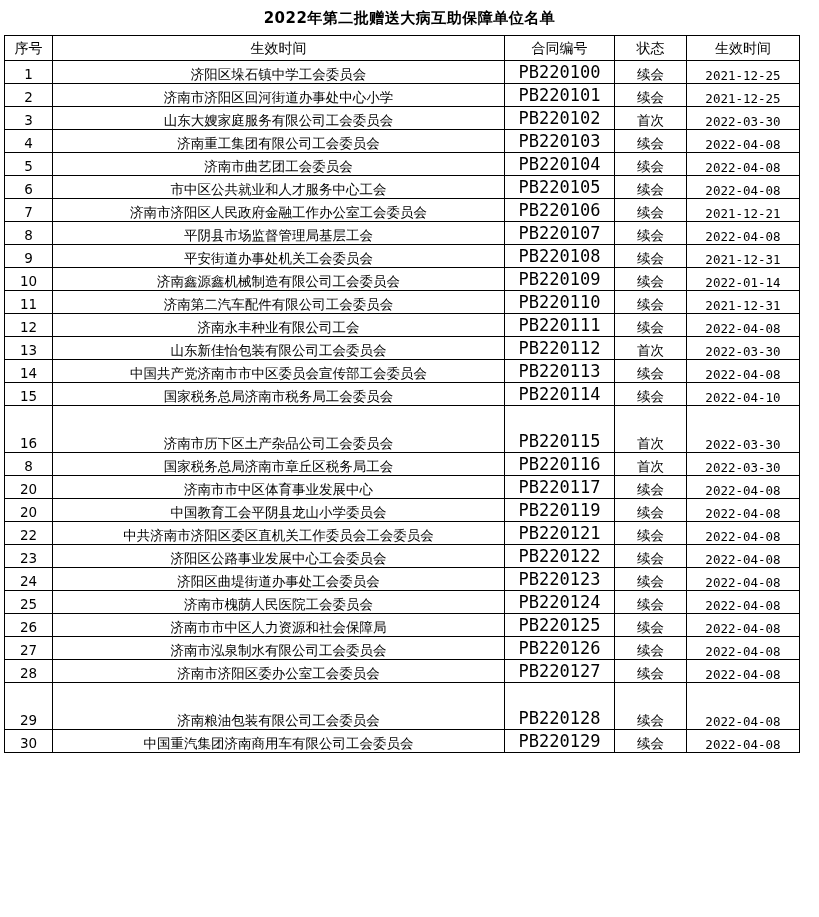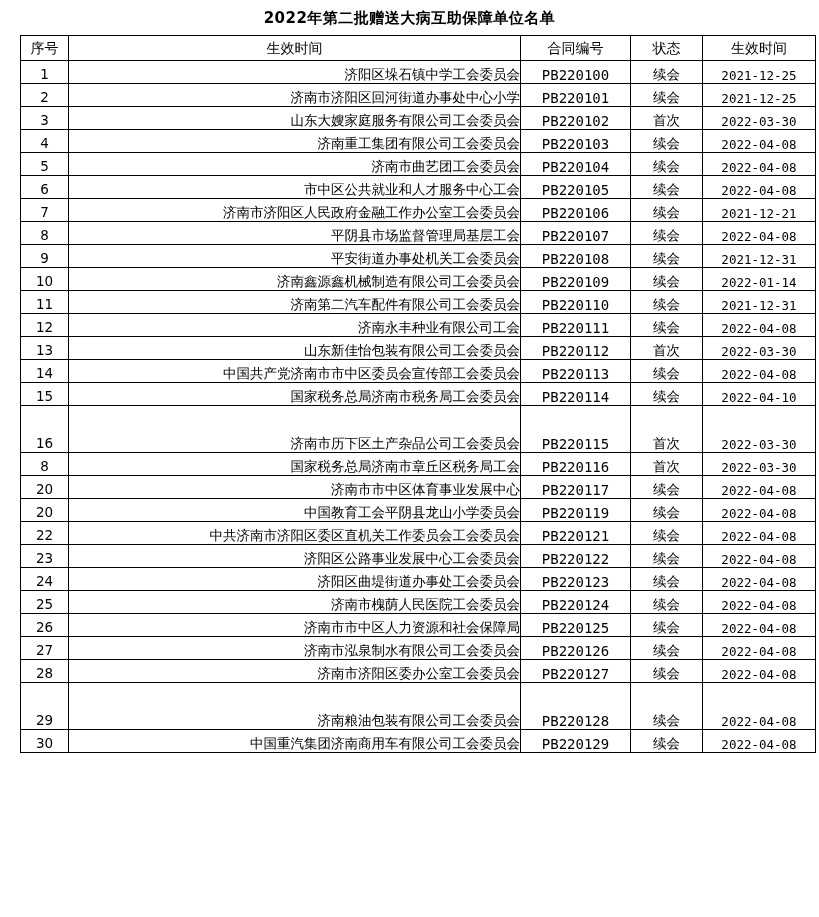--- a/index.html
+++ b/index.html
@@ -11,21 +11,21 @@
     width: 819px;
     height: 917px;
     font-family: "DejaVu Sans", "Liberation Sans", sans-serif;
     color: #000000;
     overflow: hidden;
   }
   .page {
     width: 819px;
     height: 770px;
     box-sizing: border-box;
-    padding: 0 20px;
+    padding: 0 4px;
   }
   .doc-title {
     text-align: center;
     font-size: 15px;
     font-weight: bold;
     letter-spacing: 0.5px;
     padding: 9px 0 8px 0;
     line-height: 1.2;
   }
   table.roster {
@@ -53,30 +53,30 @@
   col.c-code  { width: 110px; }
   col.c-state { width: 72px; }
   col.c-date  { width: 113px; }
 
   td.idx {
     text-align: center;
     font-size: 13.5px;
     padding-bottom: 1px;
   }
   td.name {
-    text-align: right;
+    text-align: center;
     padding-left: 6px;
     padding-bottom: 1px;
     white-space: nowrap;
     overflow: hidden;
   }
   td.code {
     text-align: center;
     font-family: "DejaVu Sans Mono", "Liberation Mono", monospace;
-    font-size: 14px;
+    font-size: 17px;
     padding-bottom: 2px;
   }
   td.state {
     text-align: center;
     padding-bottom: 1px;
   }
   td.date {
     text-align: center;
     font-family: "DejaVu Sans Mono", "Liberation Mono", monospace;
     font-size: 12.5px;

